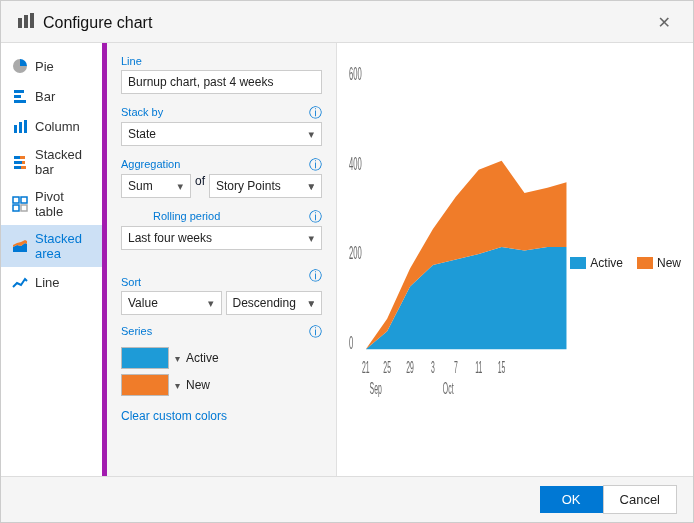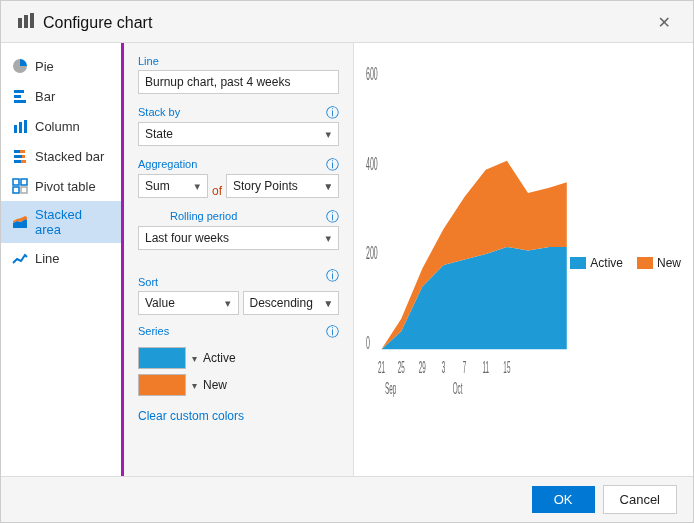--- a/index.html
+++ b/index.html
@@ -45,23 +45,23 @@
       border: none;
       padding: 2px 6px;
     }
     .dialog-body {
       display: flex;
       flex: 1;
       overflow: hidden;
     }
     
     .chart-type-list {
-      width: 123px;
+      width: 106px;
       background: #fff;
-      border-right: 3px solid #a21caf;
+      border-right: 5px solid #a21caf;
       padding: 8px 0;
     }
     .chart-type-item {
       display: flex;
       align-items: center;
       padding: 6px 10px;
       cursor: pointer;
       color: #333;
       gap: 6px;
     }
@@ -132,29 +132,29 @@
       position: absolute;
       right: 8px;
       top: 50%;
       transform: translateY(-50%);
       pointer-events: none;
       color: #555;
       font-size: 11px;
     }
     .aggregation-row {
       display: flex;
-      align-items: flex-end;
+      align-items: flex-start;
       gap: 4px;
     }
     .aggregation-row .select-wrapper {
       width: 70px;
     }
     .aggregation-row .of-text {
       font-size: 12px;
-      color: #c2410c;
+      color: #0f172a;
       white-space: nowrap;
     }
     .aggregation-row .select-wrapper-wide {
       flex: 1;
       position: relative;
     }
     .aggregation-row .select-wrapper-wide::after {
       content: '▾';
       position: absolute;
       right: 8px;
@@ -249,21 +249,20 @@
       height: 12px;
     }
     
     .dialog-footer {
       display: flex;
       justify-content: flex-end;
       align-items: center;
       padding: 8px 16px;
       border-top: 1px solid #ddd;
       background: #f5f5f5;
-      gap: 8px;
     }
     .btn-ok {
       background: #0078d4;
       color: #fff;
       border: none;
       padding: 6px 22px;
       font-size: 13px;
       cursor: pointer;
     }
     .btn-cancel {

